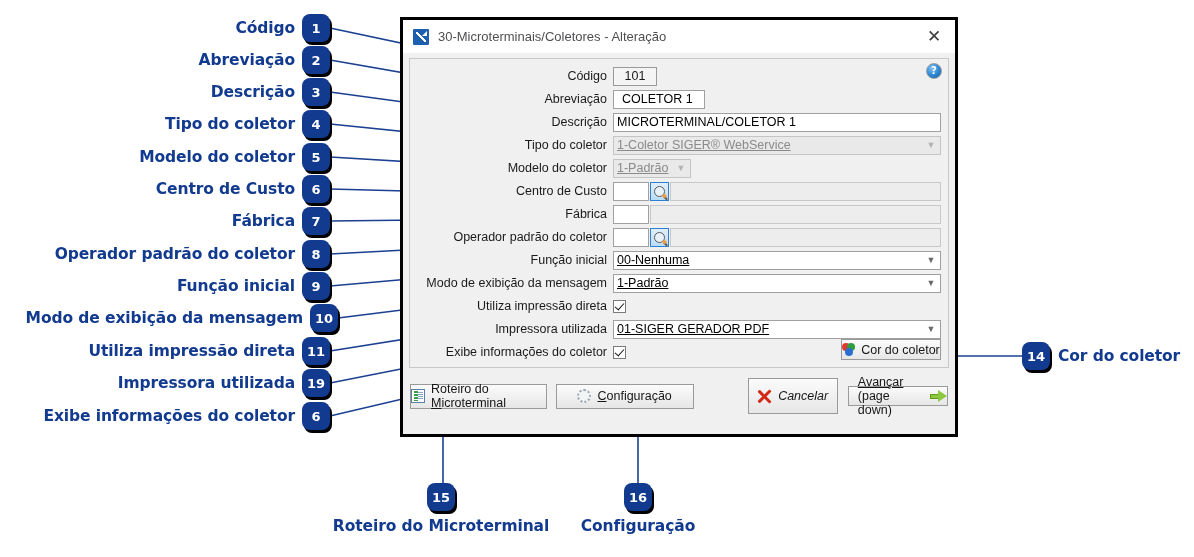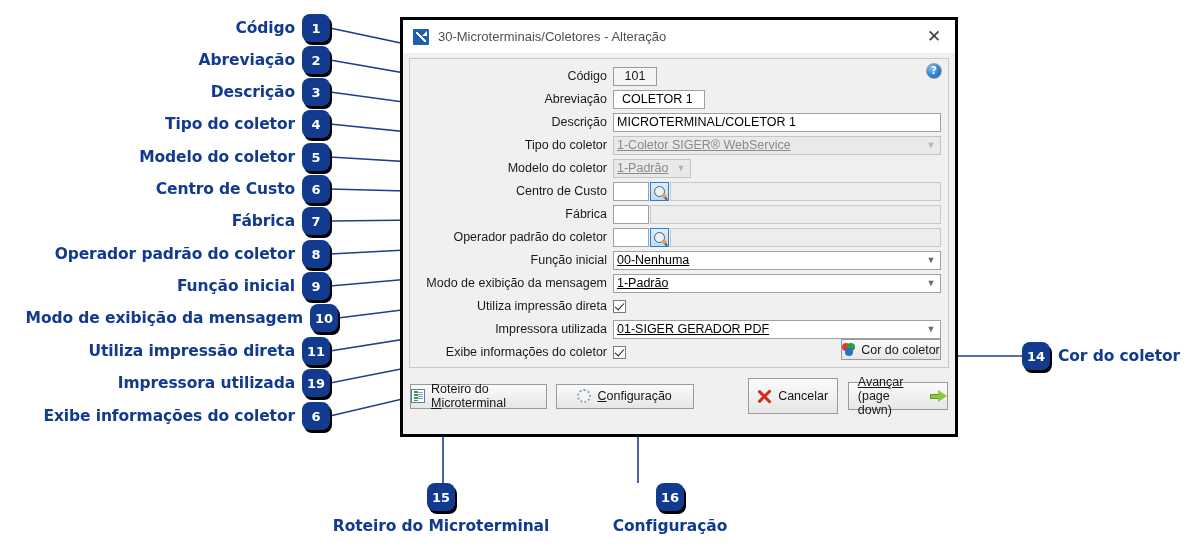--- a/index.html
+++ b/index.html
@@ -183,22 +183,22 @@
   .ico-cor i.r{background:#e03a2f;left:0;top:0;}
   .ico-cor i.g{background:#2f9e3e;left:5px;top:0;}
   .ico-cor i.b{background:#2a6fd0;left:2.5px;top:5px;}
 
   #footer{
     display:flex;align-items:center;
     margin-top:8px;height:40px;padding:0 1px;
   }
   #btn-roteiro{width:144px;height:25px;}
   #btn-config{width:145px;height:25px;margin-left:9px;}
-  #btn-cancelar{width:95px;height:36px;margin-left:54px;}
-  #btn-avancar{width:105px;height:28px;margin-left:10px;justify-content:flex-end;padding-left:9px;gap:8px;}
+  #btn-cancelar{width:95px;height:36px;margin-left:54px;font-style:italic;}
+  #btn-avancar{width:105px;height:20px;margin-left:10px;justify-content:flex-end;padding-left:9px;gap:8px;}
 
   .ico-doc{
     width:14px;height:14px;flex:0 0 14px;position:relative;
     background:#ffffff;border:1px solid #5b7fa8;box-sizing:border-box;
   }
   .ico-doc:after{
     content:"";position:absolute;left:2px;top:1px;width:4px;height:10px;
     background:repeating-linear-gradient(#35a04a 0 2px,#ffffff 2px 3px);
   }
   .ico-doc:before{
@@ -315,21 +315,21 @@
 
   <div class="ann ann-right" style="left:1022px;top:342px;">
     <span class="badge">14</span>
     <span class="ann-label">Cor do coletor</span>
   </div>
 
   <div class="ann ann-below" style="left:328px;top:483px;width:226px;">
     <span class="badge">15</span>
     <span class="ann-label">Roteiro do Microterminal</span>
   </div>
-  <div class="ann ann-below" style="left:600px;top:483px;width:140px;">
+  <div class="ann ann-below" style="left:568px;top:483px;width:140px;">
     <span class="badge">16</span>
     <span class="ann-label">Configuração</span>
   </div>
 </div>
 
 <div id="dialog">
 
   <div id="titlebar">
     <span id="title-icon"></span>
     <span id="title-text">30-Microterminais/Coletores - Alteração</span>

